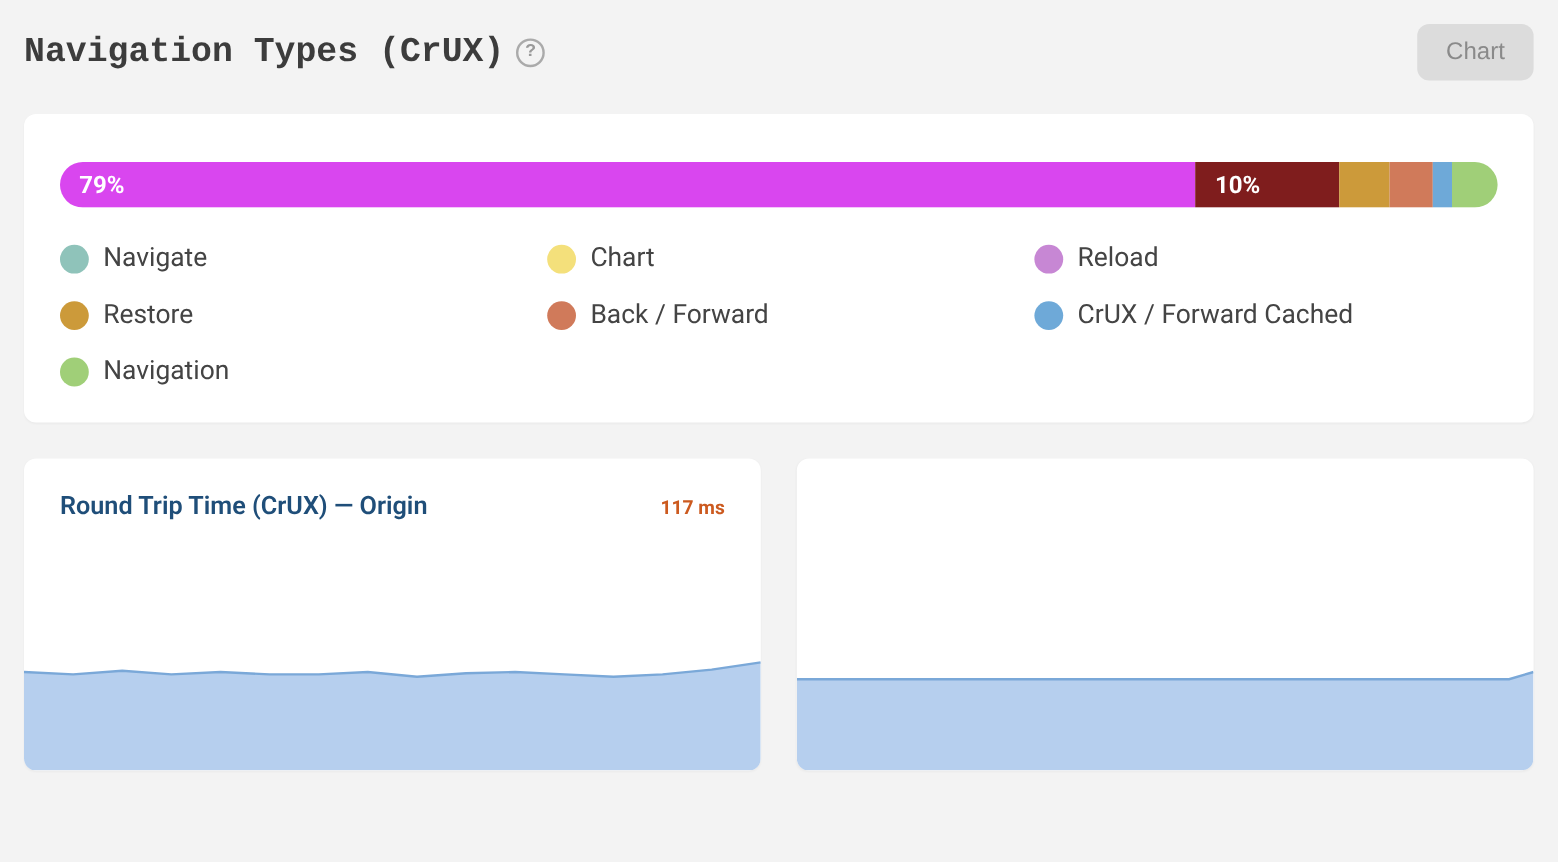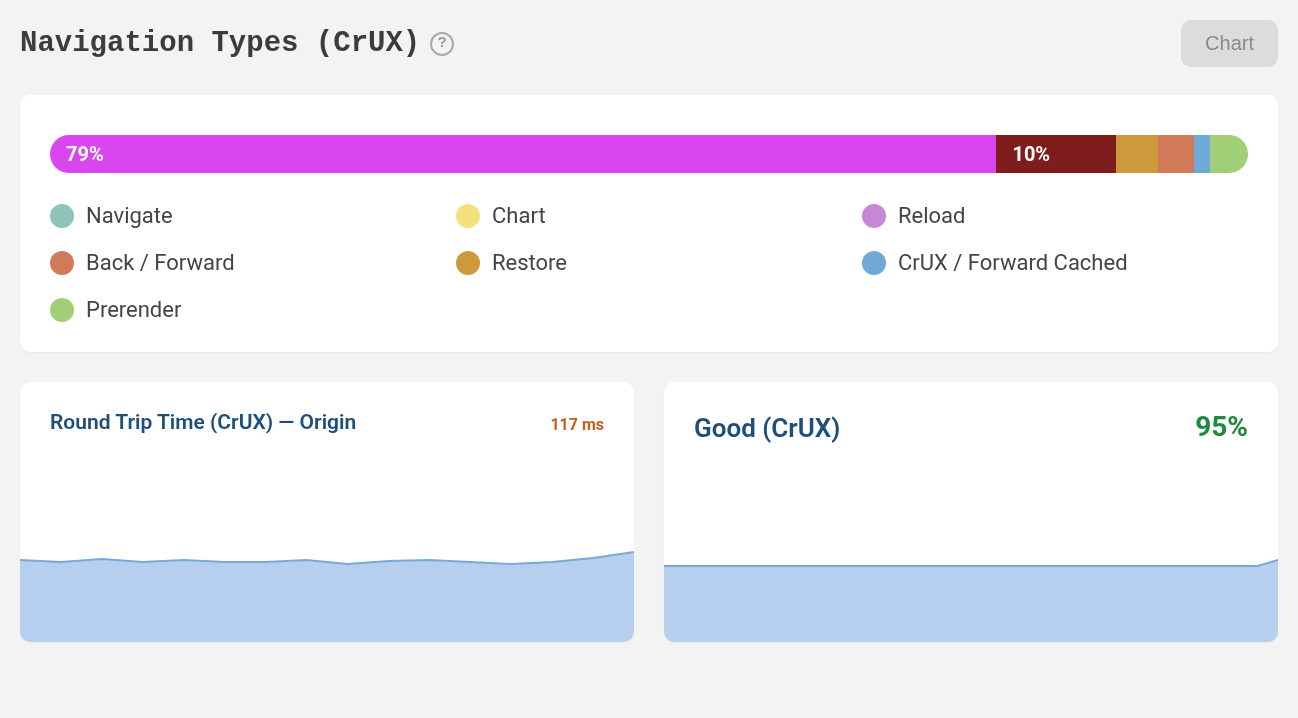--- a/index.html
+++ b/index.html
@@ -116,21 +116,21 @@
   .metric-card {
     flex: 1;
     position: relative;
     height: 260px;
     overflow: hidden;
     border-radius: 10px;
   }
   .metric-header {
     display: flex;
     justify-content: space-between;
-    align-items: flex-end;
+    align-items: center;
     padding: 28px 30px 0 30px;
   }
   .metric-title {
     font-size: 21px;
     font-weight: 600;
     color: #1f4e79;
   }
   .metric-title.big {
     font-size: 26px;
   }
@@ -185,57 +185,53 @@
       </div>
       <div class="legend-item">
         <span class="legend-dot" style="background: rgb(244, 224, 123);"></span>
         <span class="legend-label">Chart</span>
       </div>
       <div class="legend-item">
         <span class="legend-dot" style="background: rgb(199, 135, 212);"></span>
         <span class="legend-label">Reload</span>
       </div>
       <div class="legend-item">
+        <span class="legend-dot" style="background: rgb(204, 154, 58);"></span>
+        <span class="legend-label">Restore</span>
+      </div>
+      <div class="legend-item">
         <span class="legend-dot" style="background: rgb(208, 122, 90);"></span>
         <span class="legend-label">Back / Forward</span>
       </div>
       <div class="legend-item">
-        <span class="legend-dot" style="background: rgb(204, 154, 58);"></span>
-        <span class="legend-label">Restore</span>
-      </div>
-      <div class="legend-item">
         <span class="legend-dot" style="background: rgb(110, 169, 216);"></span>
         <span class="legend-label">CrUX / Forward Cached</span>
       </div>
       <div class="legend-item">
         <span class="legend-dot" style="background: rgb(160, 207, 120);"></span>
-        <span class="legend-label">Prerender</span>
+        <span class="legend-label">Navigation</span>
       </div>
     </div>
 </div>
 
 <div class="bottom-row">
   <div class="card metric-card">
     <div class="metric-header">
       <div class="metric-title">Round Trip Time (CrUX) — Origin</div>
       <div class="metric-value val-orange">117 ms</div>
     </div>
     <div class="spark-wrap">
       <svg viewBox="0 0 600 120" preserveAspectRatio="none">
         <path d="M0,38 L40,40 L80,37 L120,40 L160,38 L200,40 L240,40 L280,38 L320,42 L360,39 L400,38 L440,40 L480,42 L520,40 L560,36 L600,30 L600,120 L0,120 Z" fill="#b6cfee"></path>
         <path d="M0,38 L40,40 L80,37 L120,40 L160,38 L200,40 L240,40 L280,38 L320,42 L360,39 L400,38 L440,40 L480,42 L520,40 L560,36 L600,30" fill="none" stroke="#7aa8d8" stroke-width="2"></path>
       </svg>
     </div>
   </div>
 
   <div class="card metric-card">
-    <div class="metric-header">
-      <div class="metric-title big">Good (CrUX)</div>
-      <div class="metric-value big val-green">95%</div>
-    </div>
     <div class="spark-wrap">
       <svg viewBox="0 0 600 120" preserveAspectRatio="none">
         <path d="M0,44 L580,44 L600,38 L600,120 L0,120 Z" fill="#b6cfee"></path>
         <path d="M0,44 L580,44 L600,38" fill="none" stroke="#7aa8d8" stroke-width="2"></path>
       </svg>
     </div>
   </div>
 </div>
 
 </body></html>

